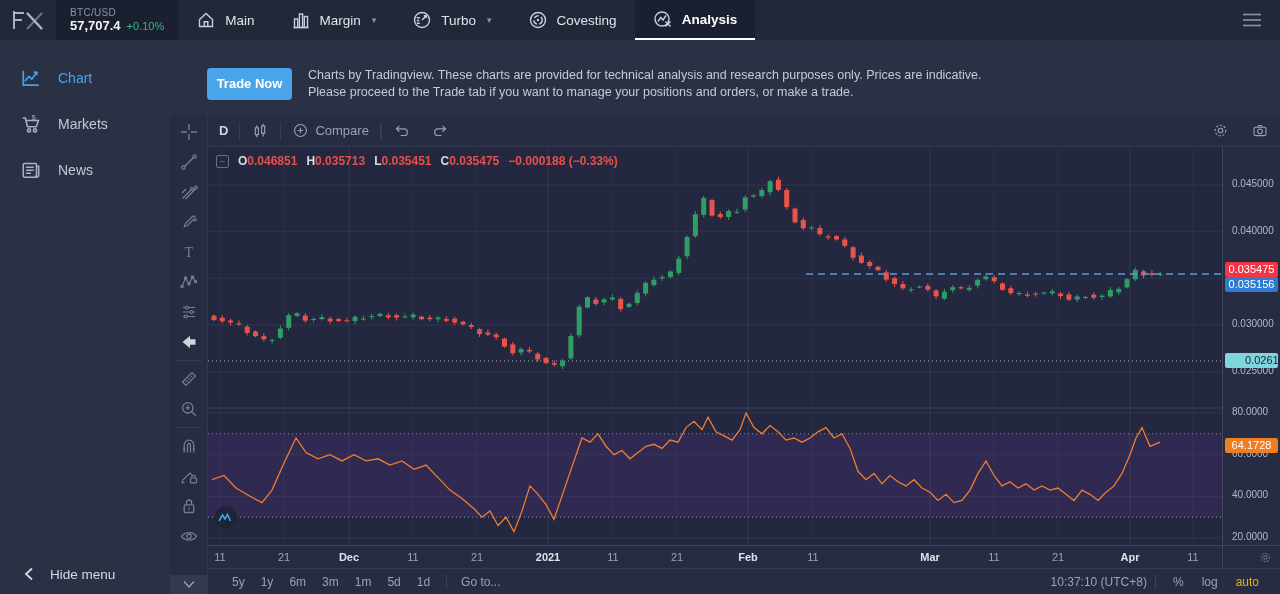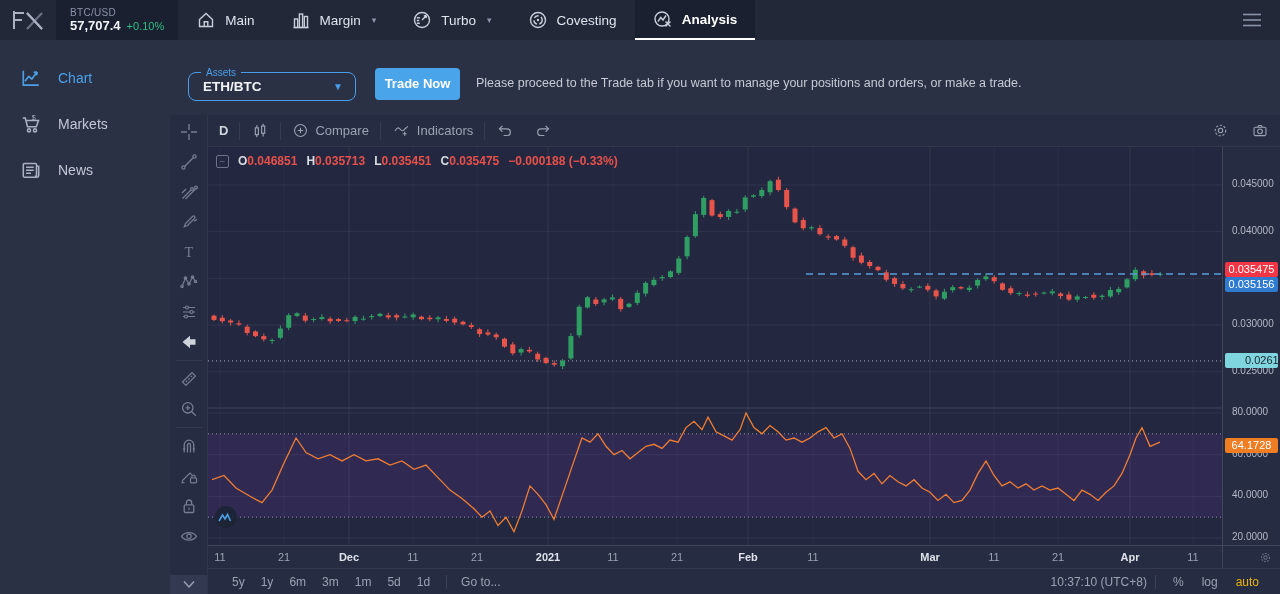--- a/index.html
+++ b/index.html
@@ -184,34 +184,34 @@
         <span>Markets</span>
       </div>
       <div class="side-item">
         <svg width="22" height="22" viewBox="0 0 20 20" stroke-width="1.4" fill="none">
           <rect x="3" y="4" width="12" height="12.5" rx="1"></rect>
             <path d="M15 6.5 h2 v8.5 a1.5 1.5 0 0 1 -3 0"></path>
             <path d="M5.5 7.5 h7 M5.5 10.2 h7 M5.5 12.9 h4.5"></path>
         </svg>
         <span>News</span>
       </div>
+      <div class="hide-menu">
+        <svg width="10" height="14" viewBox="0 0 10 14">
+            <path d="M8 1.5 L2 7 L8 12.5" stroke="#d5d9e2" stroke-width="1.8" fill="none"></path>
+          </svg>
+        <span>Hide menu</span>
+      </div>
     </div>
 
     <div class="main">
 
       <div class="controls">
-        <fieldset class="assets-field">
-          <legend>Assets</legend>
-          <div class="assets-value">
-            <span>ETH/BTC</span>
-            <span class="caret">▼</span>
-          </div>
-        </fieldset>
         <button class="trade-btn">Trade Now</button>
         <div class="disclaimer">
+          <div>Charts by Tradingview. These charts are provided for technical analysis and research purposes only. Prices are indicative.</div>
           <div>Please proceed to the Trade tab if you want to manage your positions and orders, or make a trade.</div>
         </div>
       </div>
 
       <div class="chart-widget">
 
         <div class="draw-toolbar">
           <div class="tool-btn">
             <svg width="20" height="20" viewBox="0 0 20 20" stroke-width="1.4" stroke="#4ba0e8">
                 <path d="M10 2 V8 M10 12 V18 M2 10 H8 M12 10 H18"></path>
@@ -328,27 +328,20 @@
           </div>
           <div class="tv-sep"></div>
           <div class="tvb">
             <svg width="17" height="17" viewBox="0 0 20 20" stroke-width="1.3">
                 <circle cx="10" cy="10" r="7"></circle>
                 <path d="M6.8 10 h6.4 M10 6.8 v6.4"></path>
               </svg>
             <span>Compare</span>
           </div>
           <div class="tv-sep"></div>
-          <div class="tvb">
-            <svg width="19" height="17" viewBox="0 0 20 20" stroke-width="1.3">
-                <path d="M2.5 10.5 Q5.5 4.5 8.5 8.5 T14.5 7.5 Q16 6.8 17.5 5"></path>
-                <path d="M13.8 11.5 v4.6 M11.5 13.8 h4.6"></path>
-              </svg>
-            <span>Indicators</span>
-          </div>
           <div class="tv-sep"></div>
           <div class="tvb">
             <svg width="17" height="15" viewBox="0 0 20 18" stroke="#8a93a8" fill="none" stroke-width="1.4">
                 <path d="M4 7 H13 a4 4 0 0 1 0 8 H9"></path>
                 <path d="M7.5 3.5 L4 7 L7.5 10.5"></path>
               </svg>
           </div>
           <div class="tvb">
             <svg width="17" height="15" viewBox="0 0 20 18" stroke="#4d5468" fill="none" stroke-width="1.4">
                 <path d="M16 7 H7 a4 4 0 0 0 0 8 H11"></path>

